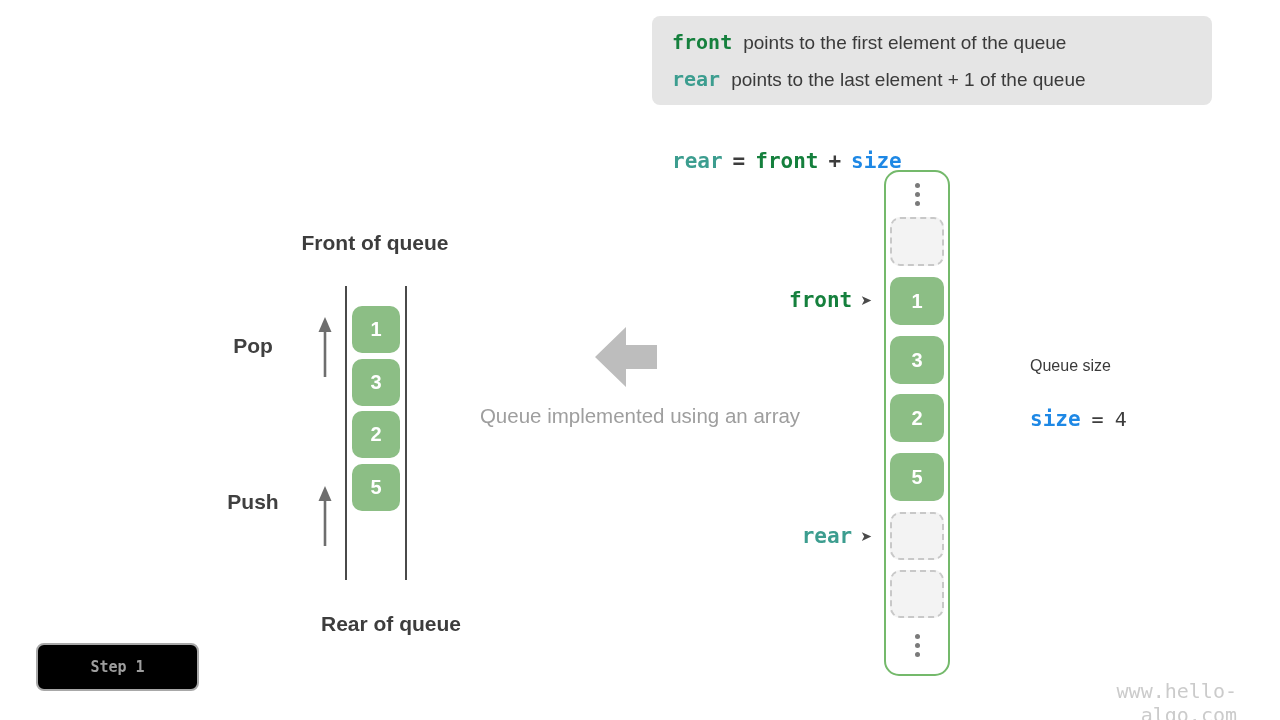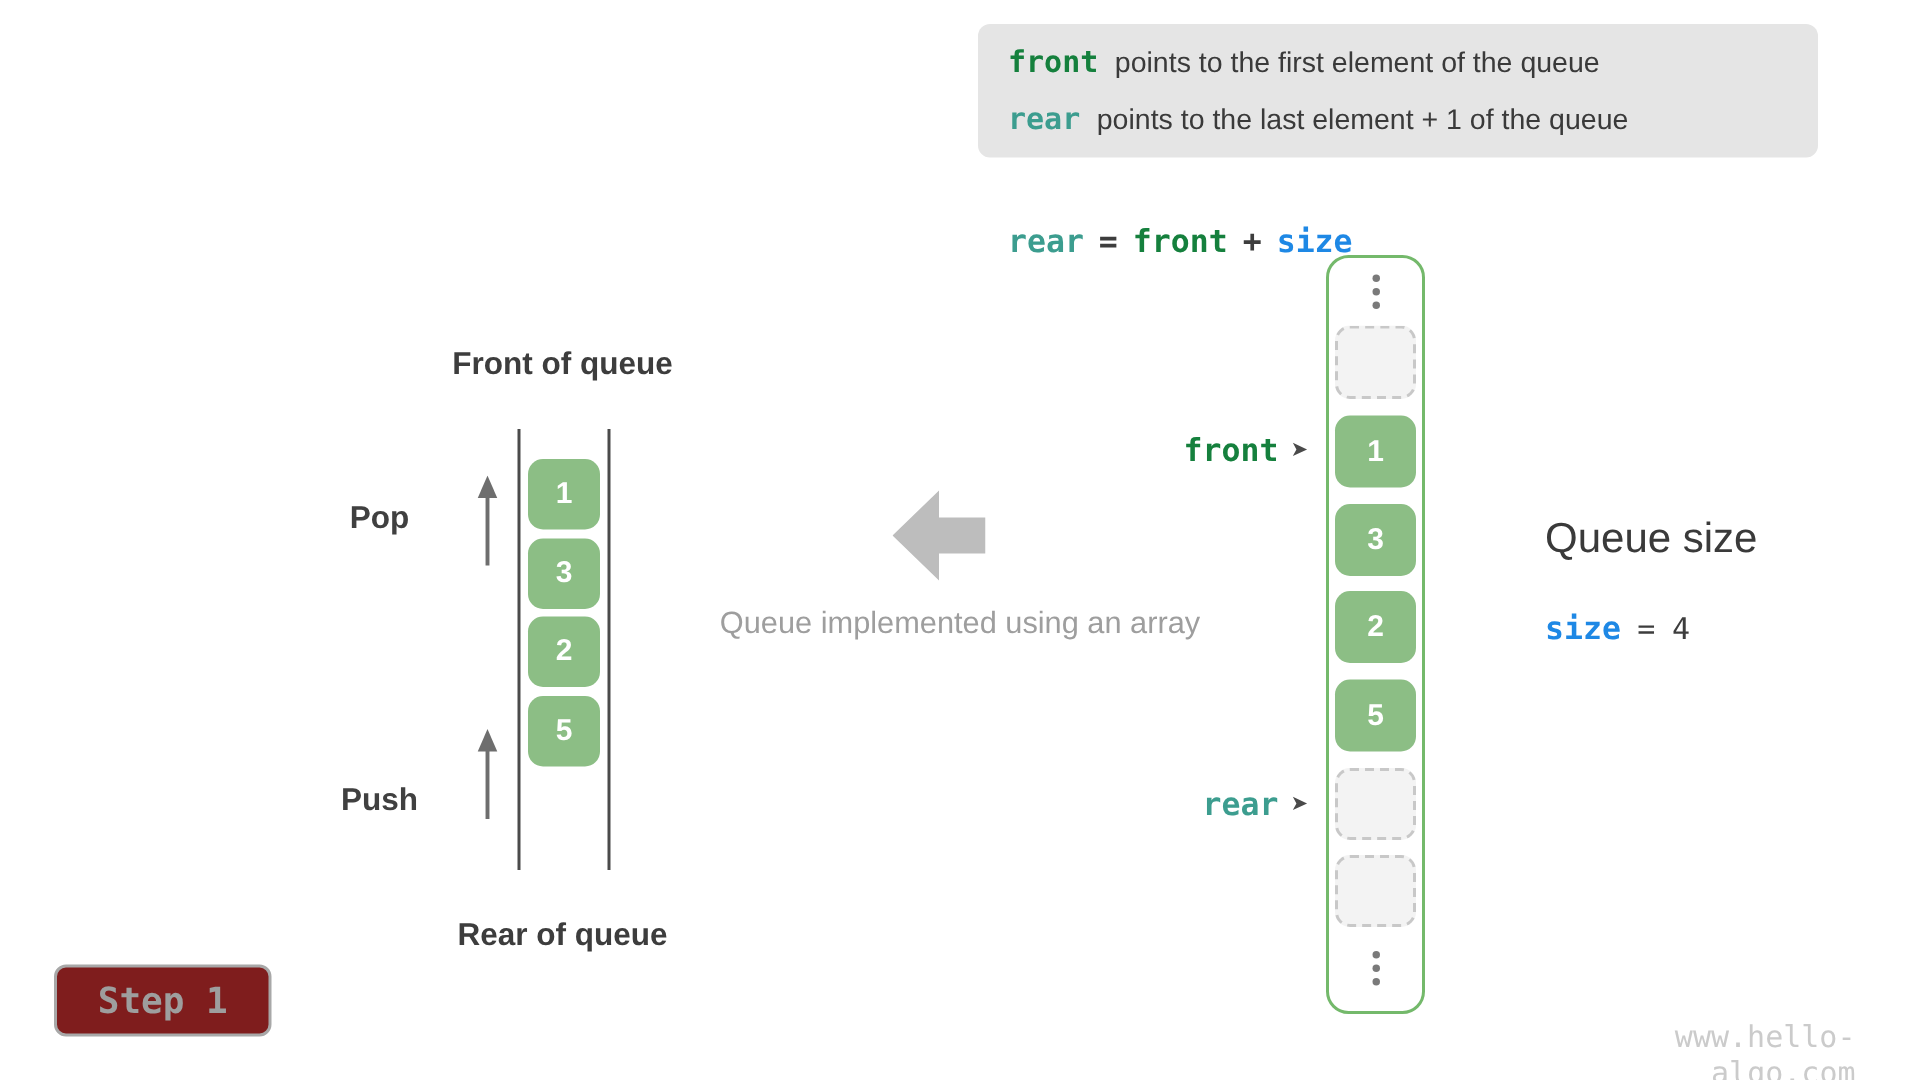--- a/index.html
+++ b/index.html
@@ -23,21 +23,21 @@
 
   
   .formula {
     left: 672px; top: 121px; font-size: 21px; font-weight: bold;
     display: flex; align-items: baseline; gap: 10px;
   }
   .formula .op { color: #3d3d3d; }
 
   
   .front-of-queue { left: 275px; top: 231px; width: 200px; text-align: center; font-size: 21px; font-weight: bold; color: #3d3d3d; }
-  .rear-of-queue  { left: 275px; top: 612px; width: 200px; text-align: center; font-size: 21px; font-weight: bold; color: #3d3d3d; }
+  .rear-of-queue  { left: 291px; top: 612px; width: 200px; text-align: center; font-size: 21px; font-weight: bold; color: #3d3d3d; }
   .vline { width: 2px; background: #4a4a4a; top: 286px; height: 294px; }
   .vline-left  { left: 345px; }
   .vline-right { left: 405px; }
   .lq-cell {
     left: 352px; width: 48px; height: 47px; border-radius: 10px;
     background: #8cbe85; color: #ffffff; font-size: 20px; font-weight: bold;
     display: flex; align-items: center; justify-content: center;
   }
   .op-label { left: 163px; width: 180px; text-align: center; }
   .op-main { font-size: 21px; font-weight: bold; color: #404040; }
@@ -61,31 +61,31 @@
   .dot { width: 5px; height: 5px; border-radius: 50%; background: #7a7a7a; }
 
   .pointer-label {
     left: 756px; width: 116px; height: 30px;
     display: flex; align-items: center; justify-content: flex-end; gap: 8px;
   }
   .pointer-label .ptr-name { font-size: 21px; font-weight: bold; }
   .pointer-label .ptr-arrow { font-size: 14px; color: #4a4a4a; font-family: "DejaVu Sans", sans-serif; }
 
   
-  .queue-size-label { left: 1030px; top: 343px; font-size: 28px; color: #3a3a3a; }
+  .queue-size-label { left: 1030px; top: 357px; font-size: 16px; color: #3a3a3a; }
   .queue-size-eq { left: 1030px; top: 379px; display: flex; align-items: baseline; gap: 11px; }
   .queue-size-eq .var { font-size: 21px; font-weight: bold; }
   .queue-size-eq .tok { font-size: 20px; color: #3d3d3d; }
 
   
   .step-badge {
-    left: 36px; top: 643px; width: 145px; height: 48px;
-    background: #7f1d1d; border: 2px solid #a8a8a8; border-radius: 8px;
+    left: 36px; top: 643px; width: 163px; height: 48px;
+    background: #000000; border: 2px solid #a8a8a8; border-radius: 8px;
     display: flex; align-items: center; justify-content: center;
-    font-size: 24px; font-weight: bold; color: #9e9e9e;
+    font-size: 15px; font-weight: bold; color: #9e9e9e;
   }
 
   
   .watermark { left: 1037px; top: 679px; width: 200px; text-align: right; font-size: 20px; color: #cbcbcb; }
 </style>
 </head>
 <body>
 
 <div class="abs info-box">
   <div class="info-line">
@@ -118,21 +118,21 @@
 <div class="abs lq-cell" style="top:464px">5</div>
 
 <div class="abs op-label" style="top:334px">
   <div class="op-main">Pop</div>
 </div>
 <svg class="abs" style="left:317px; top:317px" width="16" height="62">
   <polygon points="8,0 1.5,15 14.5,15" fill="#6e6e6e"></polygon>
   <line x1="8" y1="12" x2="8" y2="60" stroke="#6e6e6e" stroke-width="2.6"></line>
 </svg>
 
-<div class="abs op-label" style="top:522px">
+<div class="abs op-label" style="top:490px">
   <div class="op-main">Push</div>
 </div>
 <svg class="abs" style="left:317px; top:486px" width="16" height="62">
   <polygon points="8,0 1.5,15 14.5,15" fill="#6e6e6e"></polygon>
   <line x1="8" y1="12" x2="8" y2="60" stroke="#6e6e6e" stroke-width="2.6"></line>
 </svg>
 
 <svg class="abs" style="left:595px; top:324px" width="62" height="67">
   <polygon points="0,33 31,3 31,21 62,21 62,45 31,45 31,63" fill="#bdbdbd"></polygon>
 </svg>

